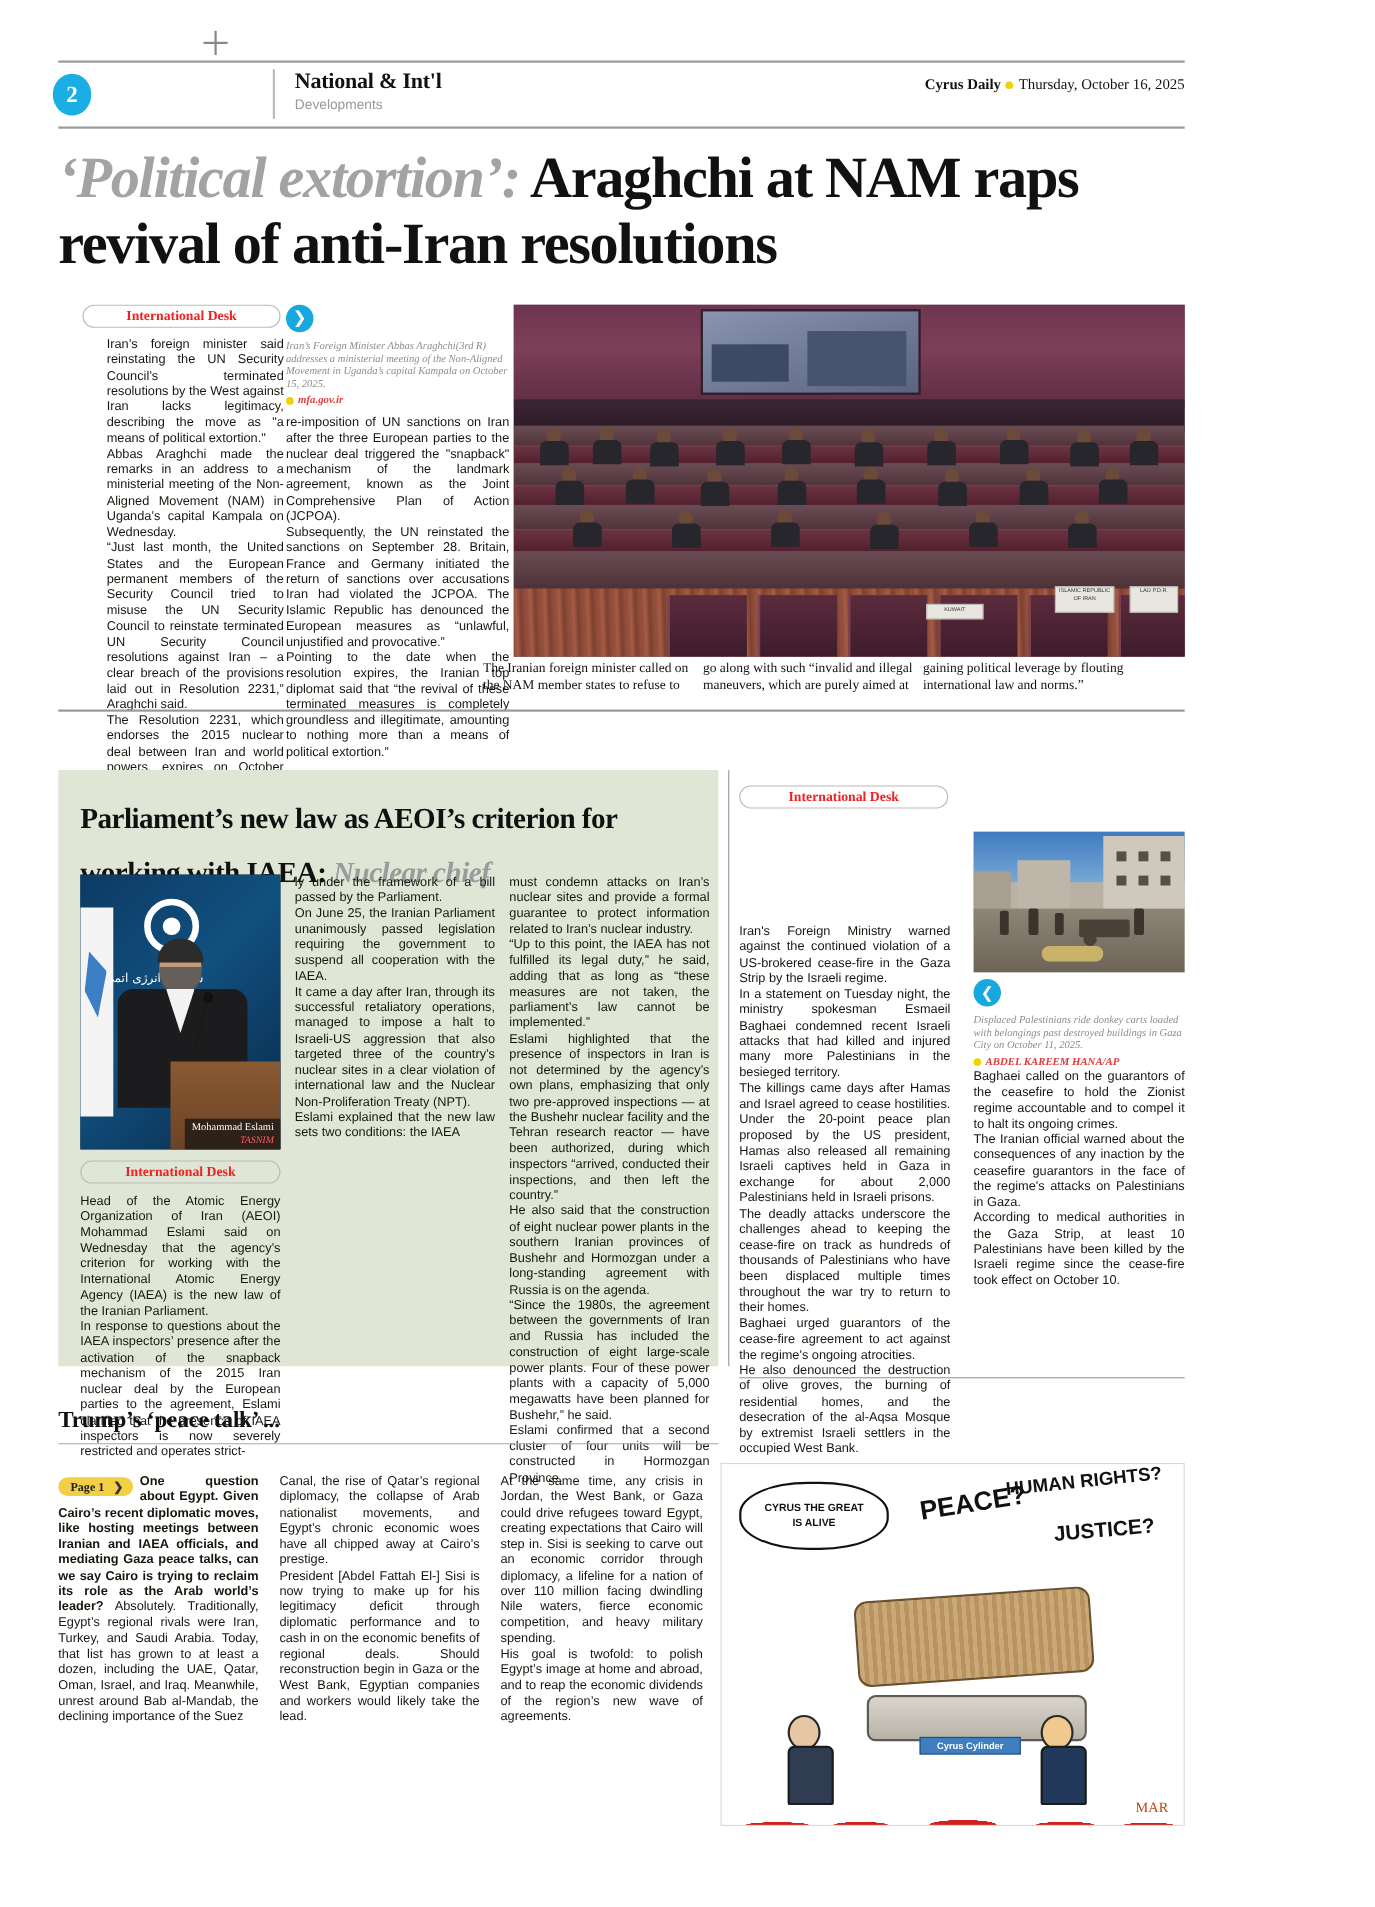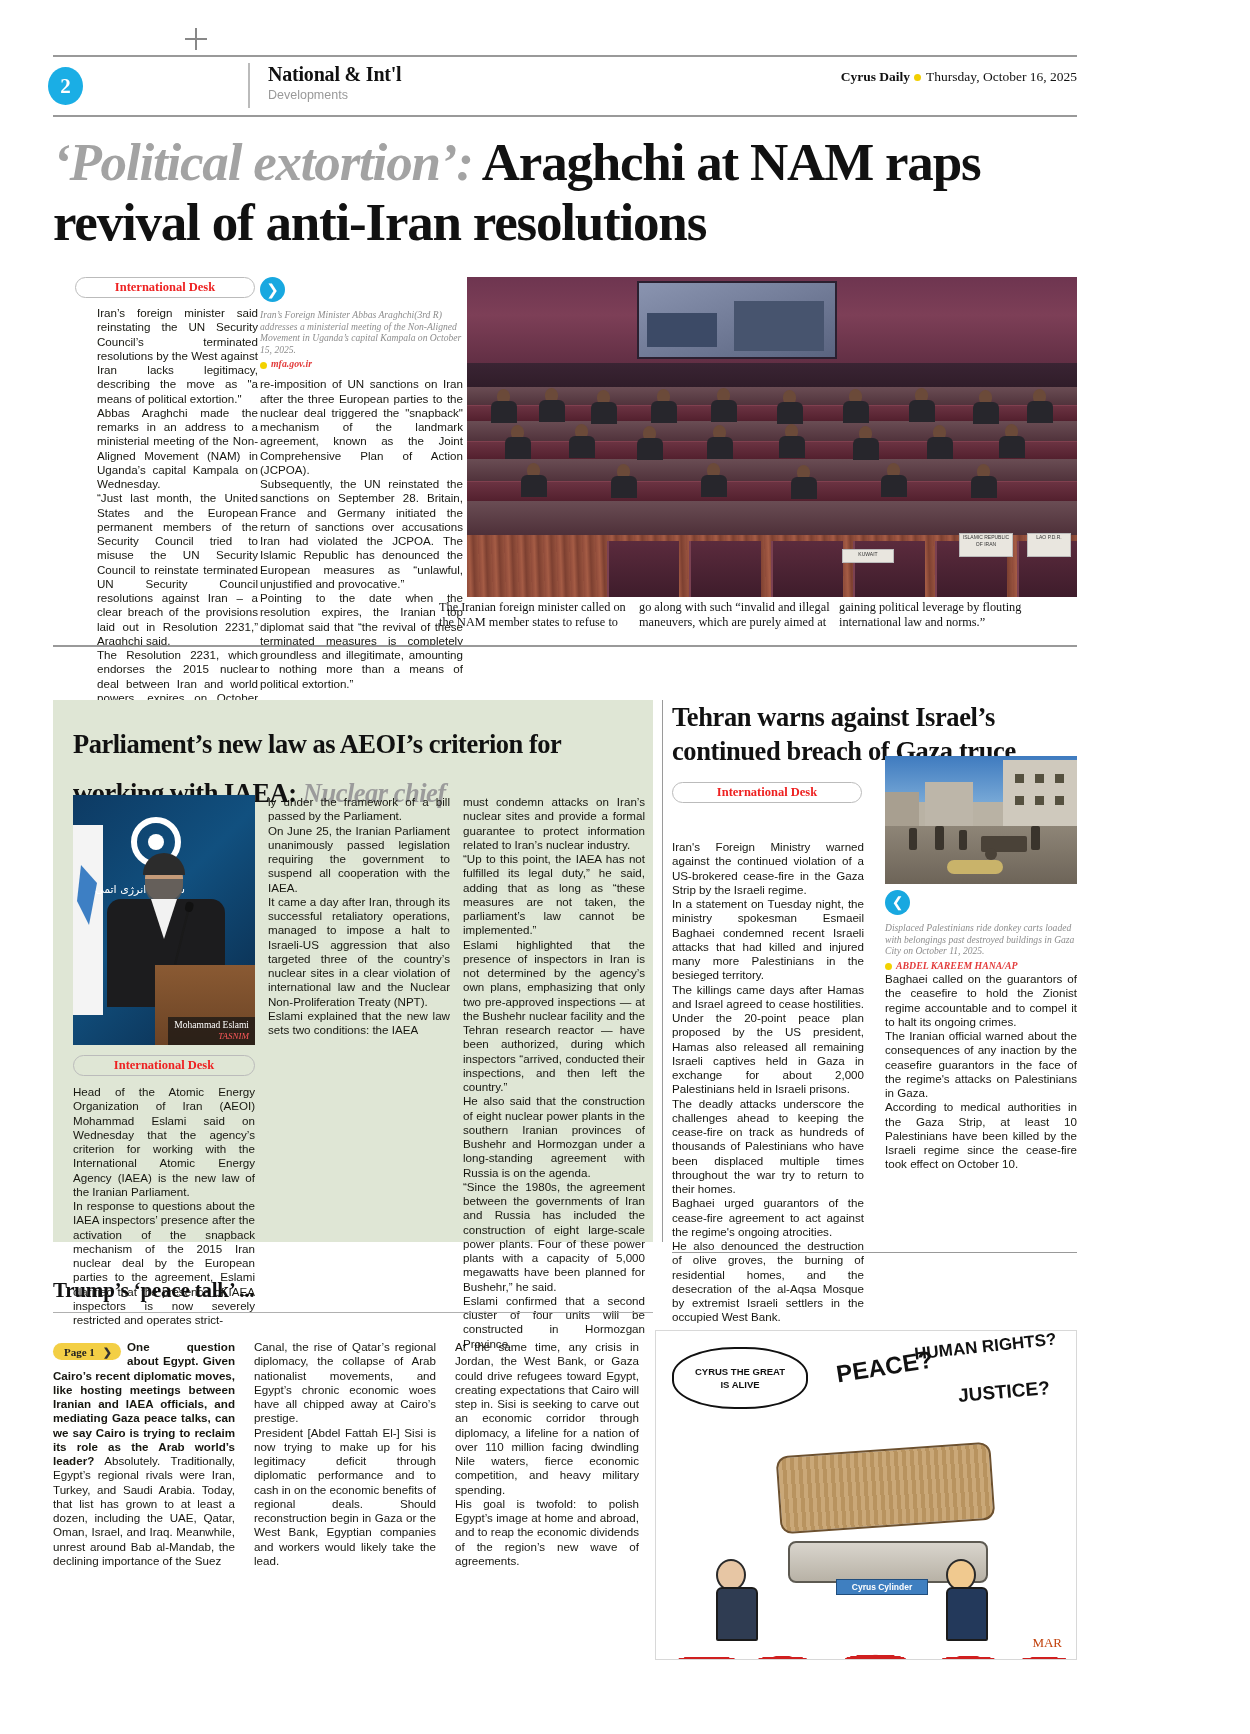--- a/index.html
+++ b/index.html
@@ -398,21 +398,20 @@
 “Up to this point, the IAEA has not fulfilled its legal duty,” he said, adding that as long as “these measures are not taken, the parliament’s law cannot be implemented.”
 Eslami highlighted that the presence of inspectors in Iran is not determined by the agency’s own plans, emphasizing that only two pre-approved inspections — at the Bushehr nuclear facility and the Tehran research reactor — have been authorized, during which inspectors “arrived, conducted their inspections, and then left the country.”
 He also said that the construction of eight nuclear power plants in the southern Iranian provinces of Bushehr and Hormozgan under a long-standing agreement with Russia is on the agenda.
 “Since the 1980s, the agreement between the governments of Iran and Russia has included the construction of eight large-scale power plants. Four of these power plants with a capacity of 5,000 megawatts have been planned for Bushehr,” he said.
 Eslami confirmed that a second cluster of four units will be constructed in Hormozgan Province.</div>
   </div>
 
   <div class="vline" style="left:662px;top:700px;height:542px;background:#9a9a9a;"></div>
 
   <div id="gaza">
-    <div id="gaza-headline">Tehran warns against Israel’s continued breach of Gaza truce</div>
     <div class="deskbadge">International Desk</div>
 
     <div id="gaza-photo">
       <div class="gz-sky"></div>
       <div class="gz-bldg" style="left:118px;top:4px;width:74px;height:88px;"></div>
       <div class="gz-bldg" style="left:40px;top:26px;width:48px;height:62px;background:#bdb6a9;"></div>
       <div class="gz-bldg" style="left:0px;top:36px;width:34px;height:52px;background:#a89f90;"></div>
       <div class="gz-bldg" style="left:130px;top:18px;width:9px;height:9px;background:#55503f;"></div>
       <div class="gz-bldg" style="left:150px;top:18px;width:9px;height:9px;background:#55503f;"></div>
       <div class="gz-bldg" style="left:170px;top:18px;width:9px;height:9px;background:#55503f;"></div>

